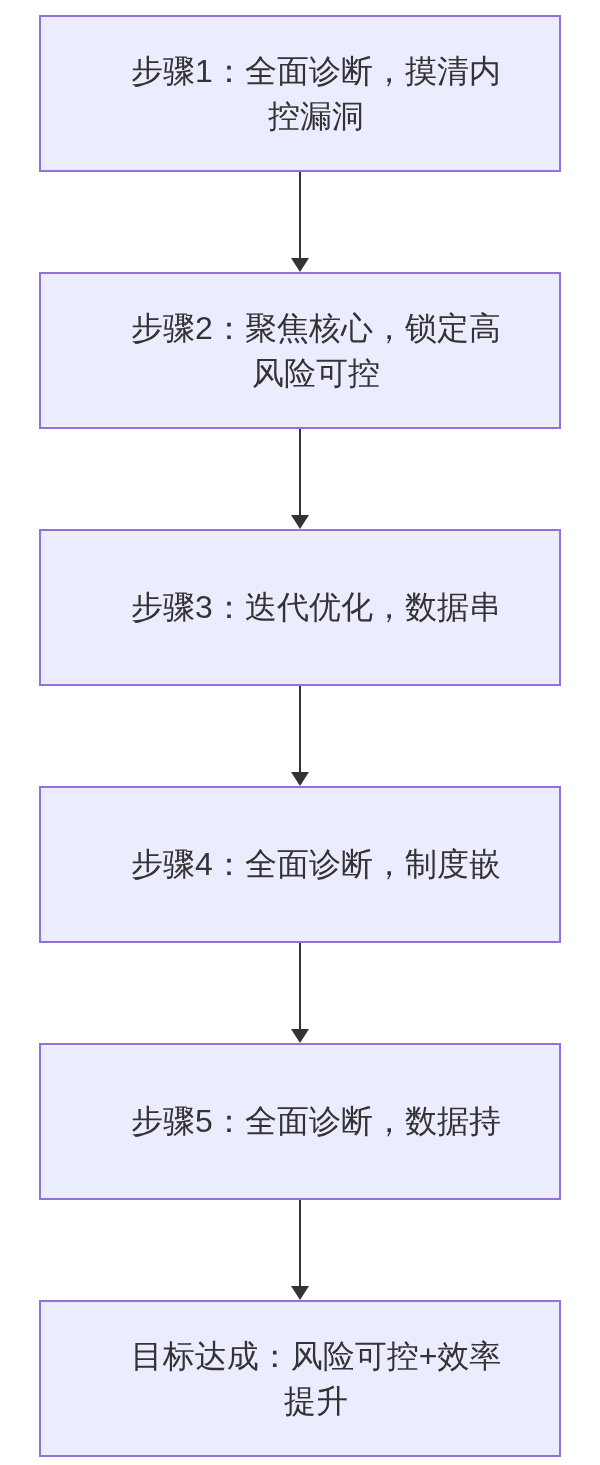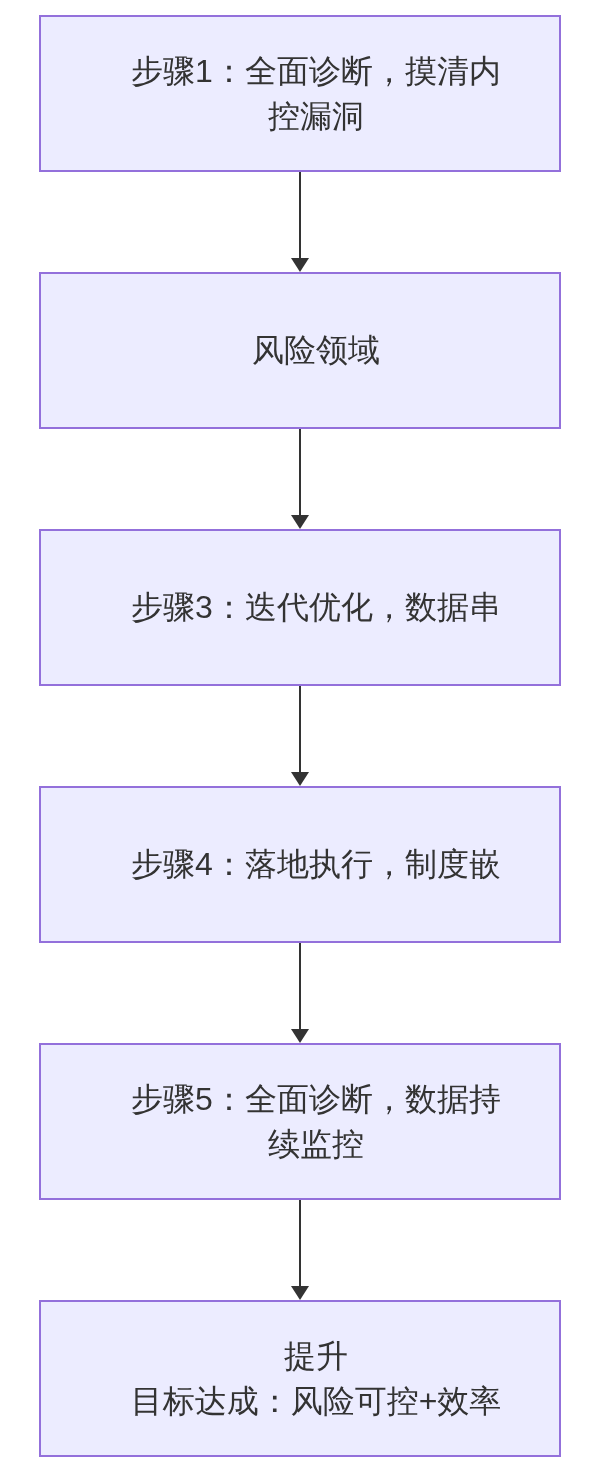--- a/index.html
+++ b/index.html
@@ -71,21 +71,22 @@
     </div>
   </div>
 
   <div class="arrow">
     <div class="arrow-line"></div>
     <div class="arrow-head"></div>
   </div>
 
   <div class="node">
     <div class="node-label">
-      <span class="node-line">风险领域</span>
+      <span class="node-line">步骤2：聚焦核心，锁定高</span>
+      <span class="node-line">风险可控</span>
     </div>
   </div>
 
   <div class="arrow">
     <div class="arrow-line"></div>
     <div class="arrow-head"></div>
   </div>
 
   <div class="node">
     <div class="node-label">
@@ -93,41 +94,40 @@
     </div>
   </div>
 
   <div class="arrow">
     <div class="arrow-line"></div>
     <div class="arrow-head"></div>
   </div>
 
   <div class="node">
     <div class="node-label">
-      <span class="node-line">步骤4：落地执行，制度嵌</span>
+      <span class="node-line">步骤4：全面诊断，制度嵌</span>
     </div>
   </div>
 
   <div class="arrow">
     <div class="arrow-line"></div>
     <div class="arrow-head"></div>
   </div>
 
   <div class="node">
     <div class="node-label">
       <span class="node-line">步骤5：全面诊断，数据持</span>
-      <span class="node-line">续监控</span>
     </div>
   </div>
 
   <div class="arrow">
     <div class="arrow-line"></div>
     <div class="arrow-head"></div>
   </div>
 
   <div class="node">
     <div class="node-label">
+      <span class="node-line">目标达成：风险可控+效率</span>
       <span class="node-line">提升</span>
-      <span class="node-line">目标达成：风险可控+效率</span>
     </div>
   </div>
 
 </div>
 
 </body></html>

